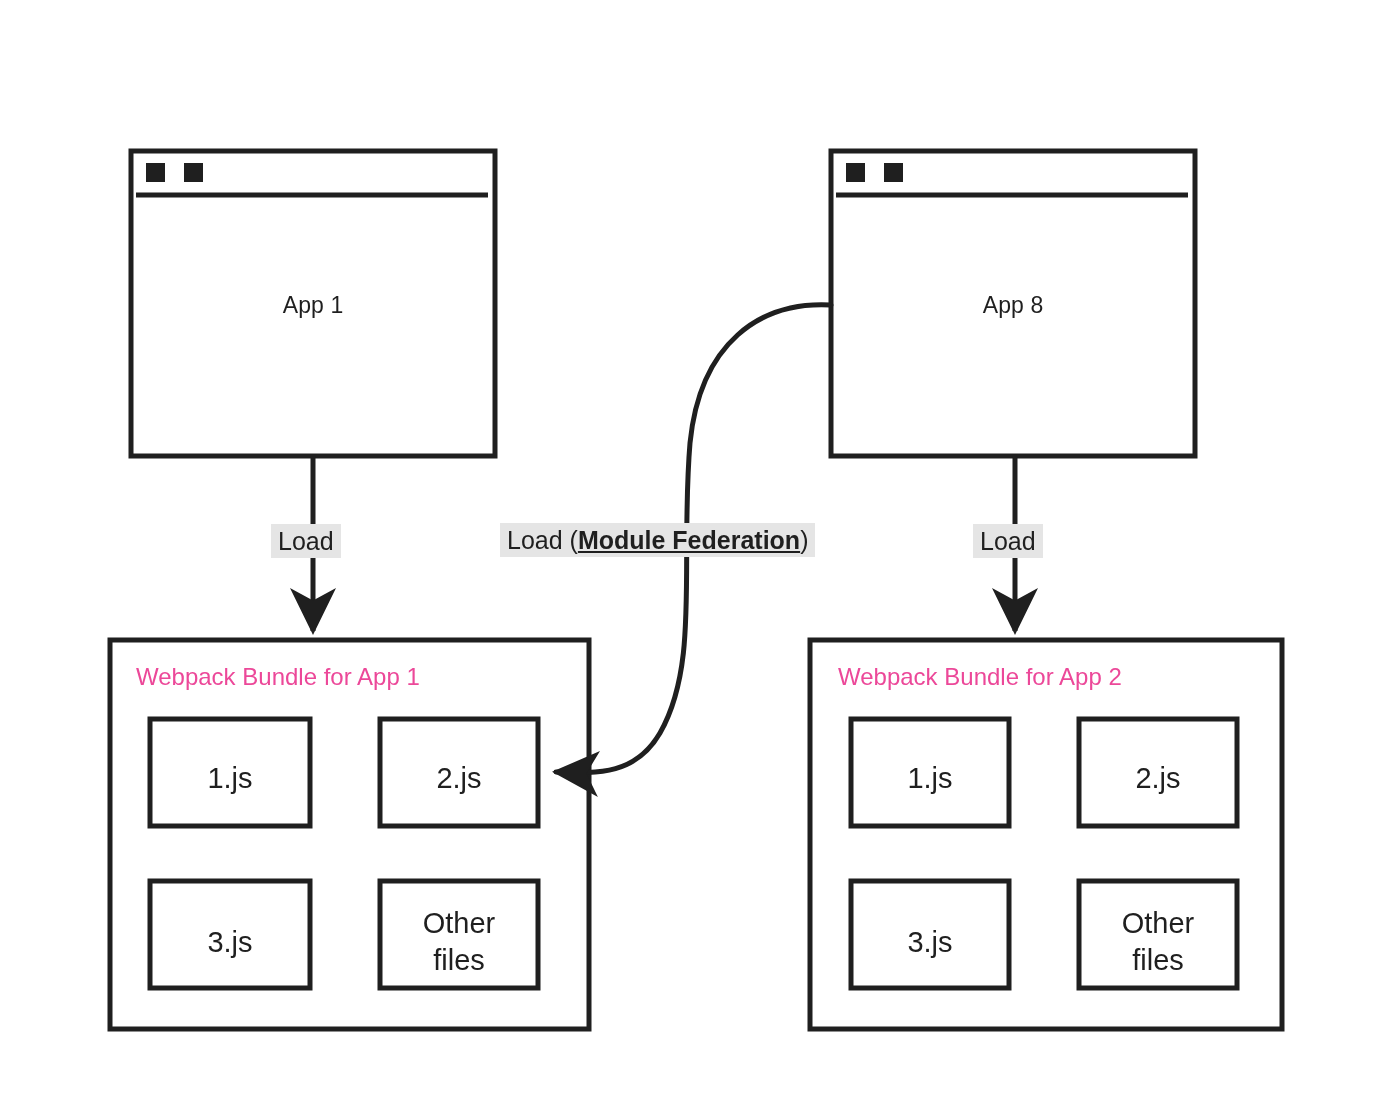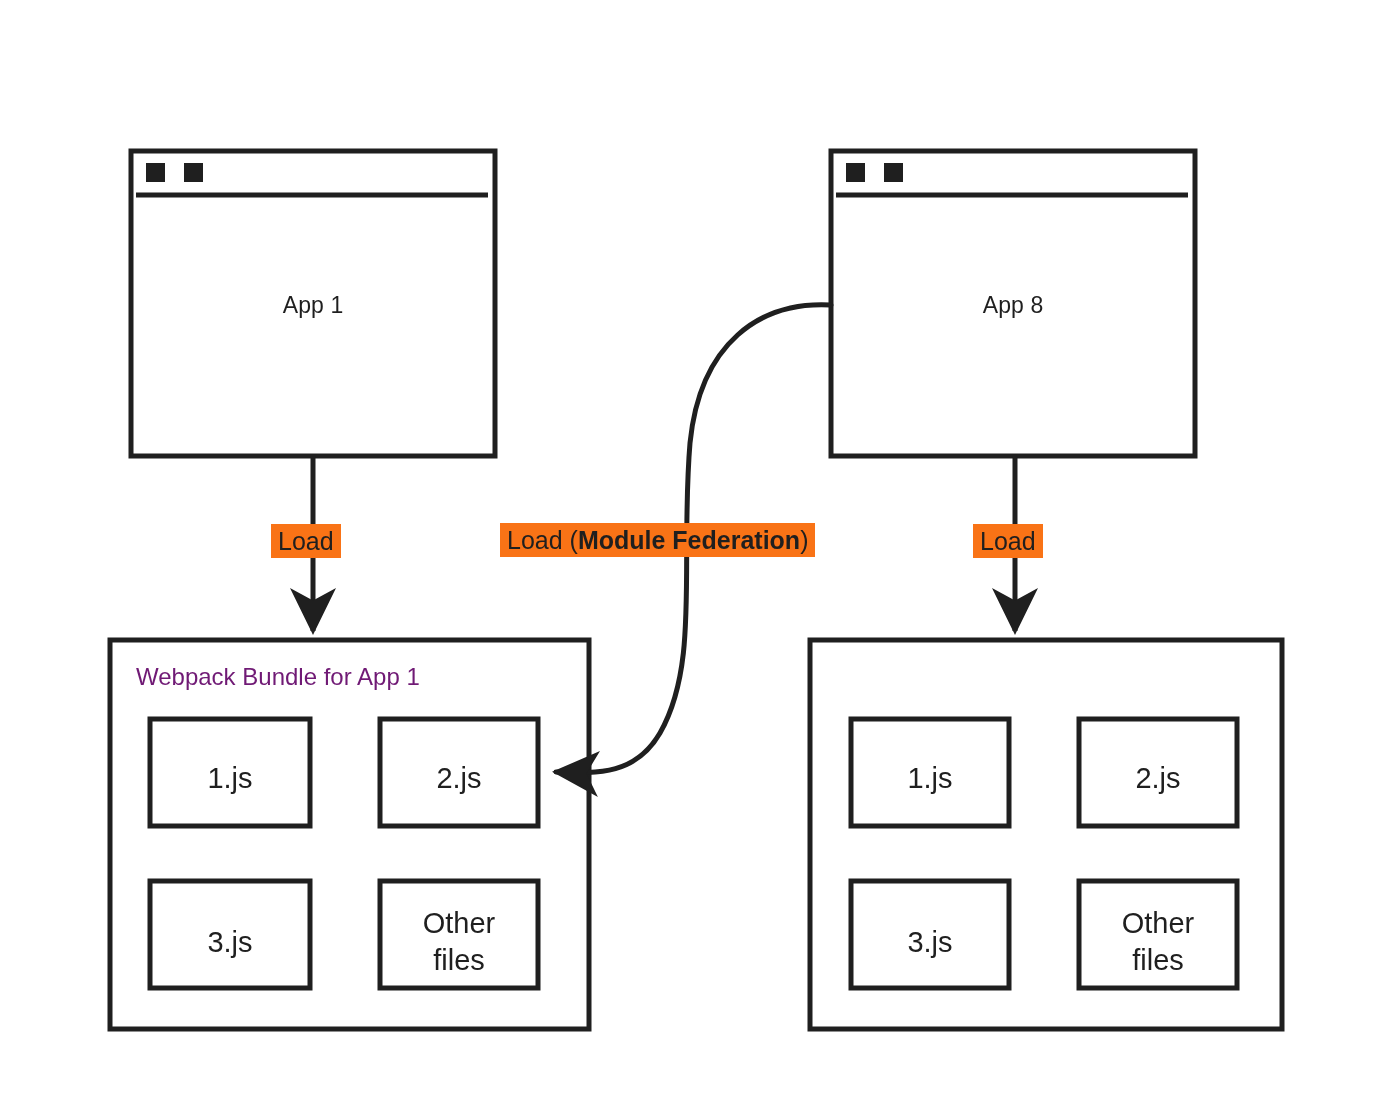--- a/index.html
+++ b/index.html
@@ -32,30 +32,30 @@
     line-height: 1.18;
     color: #1f1f1f;
     white-space: nowrap;
     text-align: center;
     letter-spacing: 0.1px;
   }
   .edge-label {
     position: absolute;
     font-size: 25px;
     color: #1f1f1f;
-    background: #f97316;
+    background: #e5e5e5;
     padding: 2px 7px;
     white-space: nowrap;
     line-height: 1.2;
   }
-  .edge-label b { font-weight: bold; }
+  .edge-label b { font-weight: bold; text-decoration: underline; }
   .box-title {
     position: absolute;
     font-size: 24px;
-    color: #701a75;
+    color: #ec4899;
     white-space: nowrap;
   }
   .cell-label {
     position: absolute;
     font-size: 29px;
     color: #1f1f1f;
     text-align: center;
     line-height: 1.28;
   }
 </style>
@@ -122,20 +122,21 @@
   <div class="label" style="left:831px; top:249px; width:364px;">App 8</div>
 
   <div class="edge-label" style="left:271px; top:481px;">Load</div>
 
   <div class="edge-label" style="left:973px; top:481px;">Load</div>
 
   <div class="edge-label" style="left:500px; top:480px;"><span>Load (</span><b>Module Federation</b><span>)</span></div>
 
   <div class="box-title" style="left:136px; top:620px;">Webpack Bundle for App 1</div>
 
+  <div class="box-title" style="left:838px; top:620px;">Webpack Bundle for App 2</div>
 
   <div class="cell-label" style="left:150px; top:717px; width:160px;">1.js</div>
   <div class="cell-label" style="left:380px; top:717px; width:158px;">2.js</div>
   <div class="cell-label" style="left:150px; top:881px; width:160px;">3.js</div>
   <div class="cell-label" style="left:380px; top:862px; width:158px;">
     <span>Other</span><br>
     <span>files</span>
   </div>
 
   <div class="cell-label" style="left:851px; top:717px; width:158px;">1.js</div>

